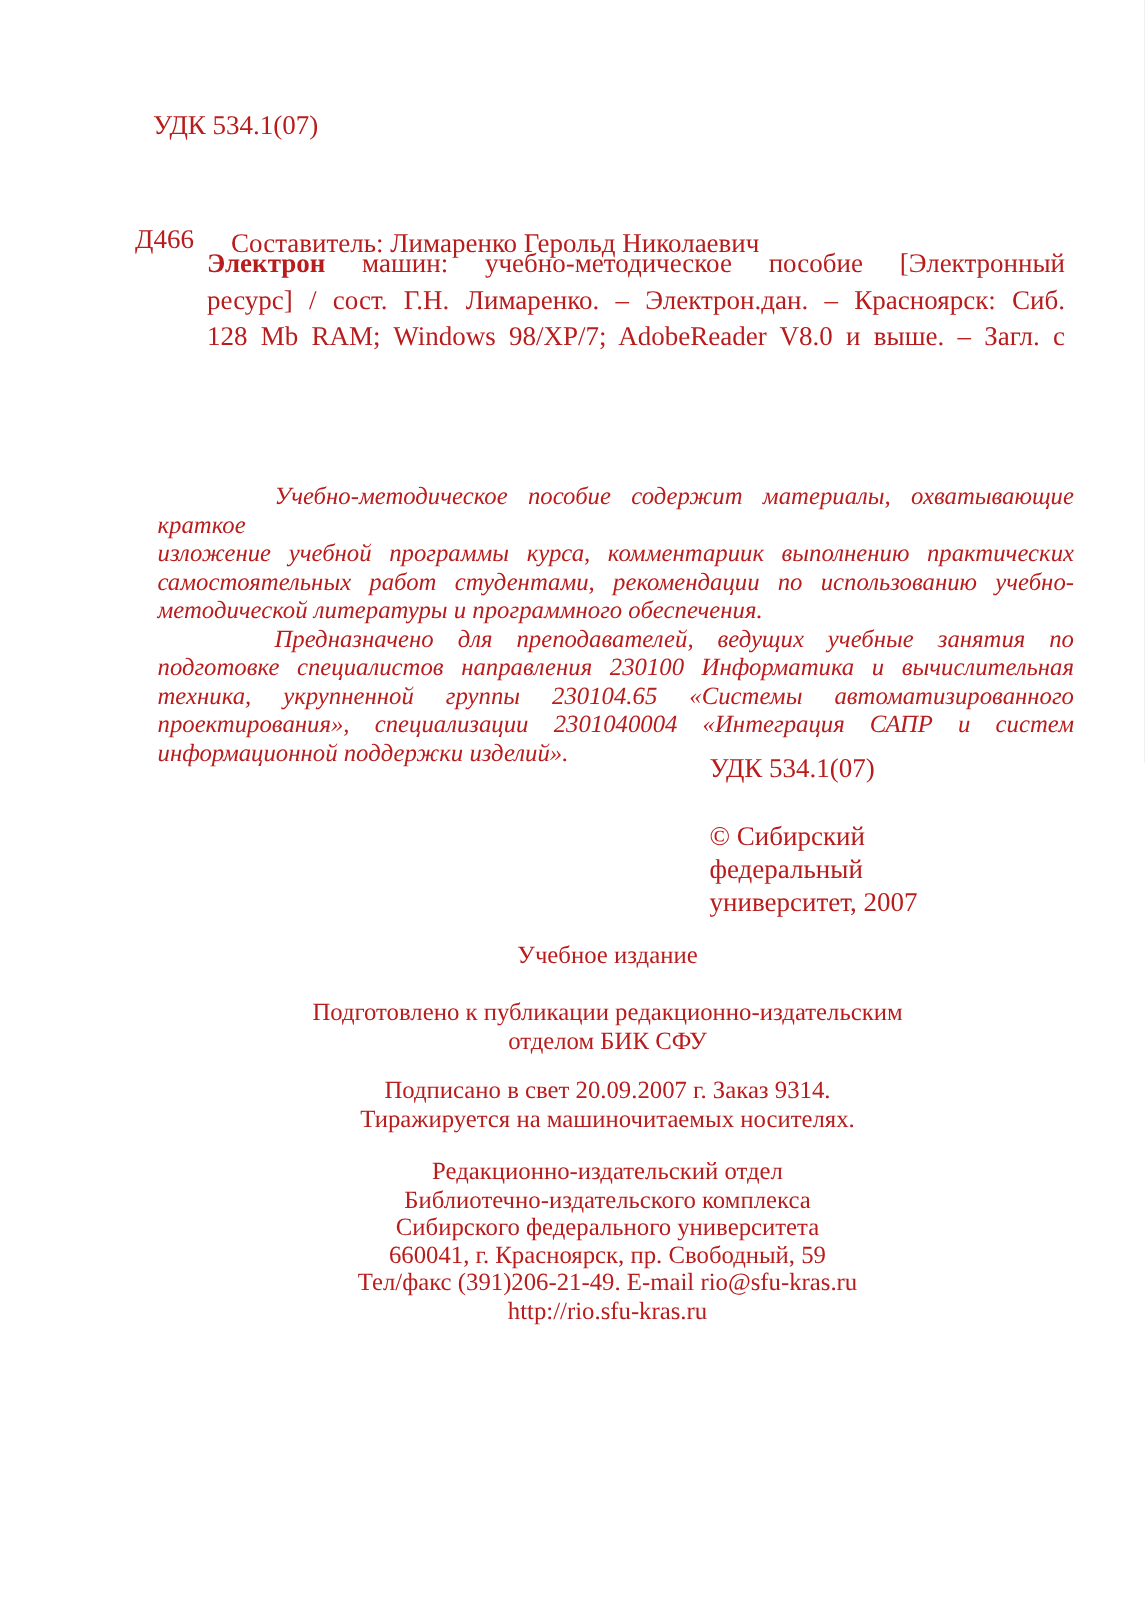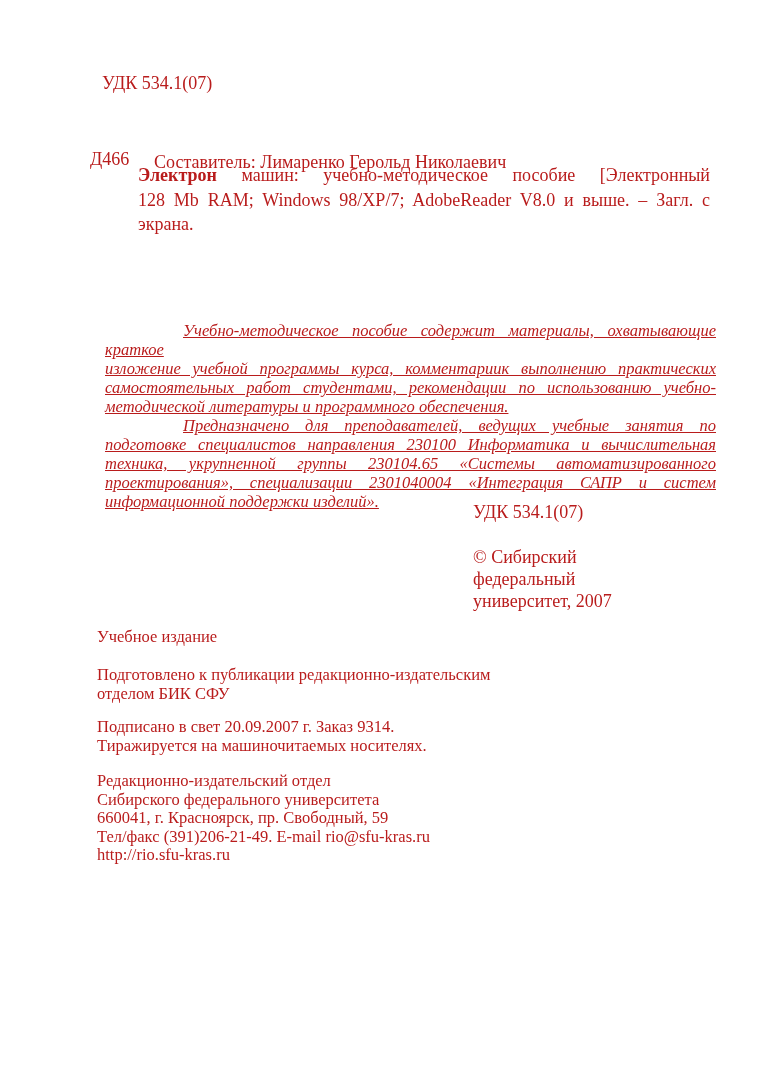--- a/index.html
+++ b/index.html
@@ -15,49 +15,49 @@
   
   .udc-top{left:102px;top:73px;font-size:18px;line-height:21.6px;}
   .compiler{left:154px;top:124px;font-size:18px;line-height:21.6px;margin-top:28px;}
   .entry-label{left:90px;top:147px;font-size:18px;line-height:24.6px;}
   .entry-text{left:138px;top:163px;width:572px;font-size:18px;}
   .entry-text .line{line-height:24.6px;text-align:justify;text-align-last:justify;}
   .entry-text .line.last{text-align-last:left;}
   .entry-text b{font-weight:bold;}
   
   .annotation{left:105px;top:321px;width:611px;font-size:16.5px;font-style:italic;}
-  .annotation .line{line-height:19px;text-align:justify;text-align-last:justify;text-decoration:underline;}
+  .annotation .line{line-height:19px;text-align:justify;text-align-last:justify;}
   .annotation .line.first{text-indent:78px;}
   .annotation .line.last{text-align-last:left;}
   
   .udc-repeat{left:473px;top:502px;font-size:18px;line-height:21.6px;}
   .copyright{left:473px;top:546px;font-size:18px;}
   .copyright .line{line-height:22px;}
   
-  .centered{left:97px;width:650px;font-size:16.5px;}
+  .centered{left:80px;width:650px;text-align:center;font-size:16.5px;}
   .centered .line{line-height:18.6px;}
   .edition{top:628px;}
   .prepared{top:666px;}
   .signed{top:718px;}
   .publisher{top:772px;}
 </style>
 </head>
 <body>
 
 <div class="page">
 
   <div class="abs udc-top">УДК 534.1(07)</div>
 
   <div class="abs compiler">Составитель: Лимаренко Герольд Николаевич</div>
 
   <div class="abs entry-label">Д466</div>
   <div class="abs entry-text">
     <div class="line"><b>Электрон</b><span> машин: учебно-методическое пособие [Электронный</span></div>
+    <div class="line">ресурс] / сост. Г.Н. Лимаренко. – Электрон.дан. – Красноярск: Сиб.</div>
     <div class="line">128 Mb RAM; Windows 98/XP/7; AdobeReader V8.0 и выше. – Загл. с</div>
-    <div class="line last">экрана.</div>
   </div>
 
   <div class="abs annotation">
     <div class="line first">Учебно-методическое пособие содержит материалы, охватывающие краткое</div>
     <div class="line">изложение учебной программы курса, комментариик выполнению практических</div>
     <div class="line">самостоятельных работ студентами, рекомендации по использованию учебно-</div>
     <div class="line last">методической литературы и программного обеспечения.</div>
     <div class="line first">Предназначено для преподавателей, ведущих учебные занятия по</div>
     <div class="line">подготовке специалистов направления 230100 Информатика и вычислительная</div>
     <div class="line">техника, укрупненной группы 230104.65 «Системы автоматизированного</div>
@@ -82,19 +82,20 @@
     <div class="line">отделом БИК СФУ</div>
   </div>
 
   <div class="abs centered signed">
     <div class="line">Подписано в свет 20.09.2007 г. Заказ 9314.</div>
     <div class="line">Тиражируется на машиночитаемых носителях.</div>
   </div>
 
   <div class="abs centered publisher">
     <div class="line">Редакционно-издательский отдел</div>
+    <div class="line">Библиотечно-издательского комплекса</div>
     <div class="line">Сибирского федерального университета</div>
     <div class="line">660041, г. Красноярск, пр. Свободный, 59</div>
     <div class="line">Тел/факс (391)206-21-49. E-mail rio@sfu-kras.ru</div>
     <div class="line">http://rio.sfu-kras.ru</div>
   </div>
 
 </div>
 
 </body></html>

